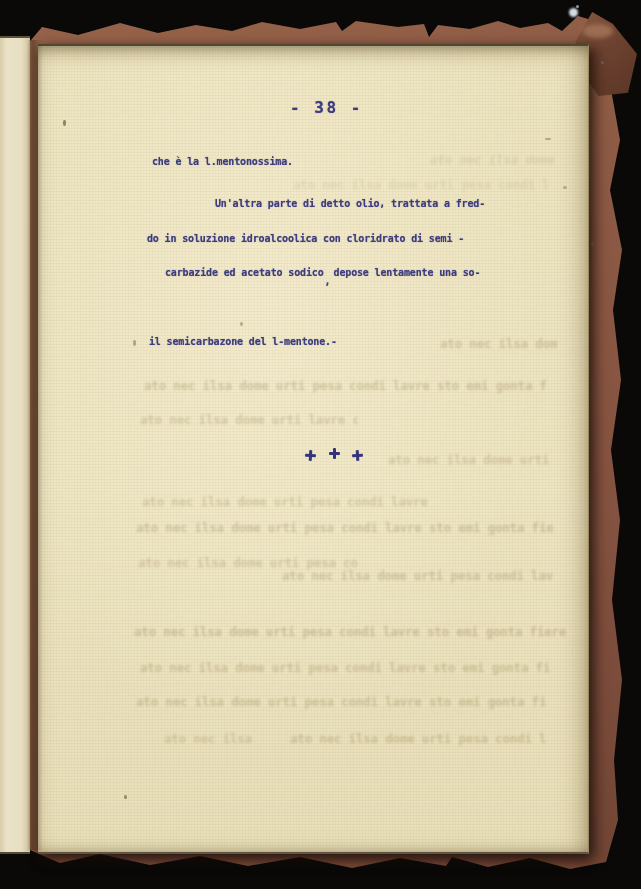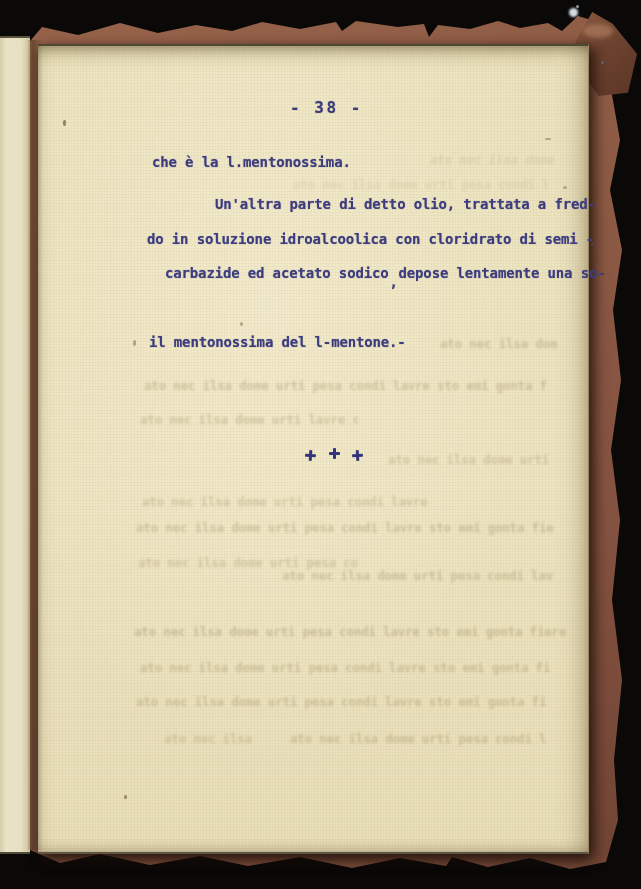--- a/index.html
+++ b/index.html
@@ -46,21 +46,21 @@
       inset 0 -10px 14px -10px rgba(95,75,40,.38),
       6px 4px 12px rgba(24,12,6,.65),
       0 6px 10px rgba(24,12,6,.5);}
   #page .texture{position:absolute;inset:0;
     background-image:
       repeating-linear-gradient(0deg, rgba(120,100,60,.05) 0 1px, rgba(0,0,0,0) 1px 3px),
       repeating-linear-gradient(90deg, rgba(120,100,60,.04) 0 1px, rgba(0,0,0,0) 1px 3px);}
 
   
   .tline,#pageno{position:absolute;z-index:6;color:#3c3c7e;font-weight:700;
-    font-family:"DejaVu Sans Mono",monospace;font-size:14px;line-height:16px;
+    font-family:"DejaVu Sans Mono",monospace;font-size:10px;line-height:16px;
     letter-spacing:-.15px;white-space:pre;text-shadow:0 0 1px rgba(62,62,130,.55);}
   #pageno{left:290px;top:100px;font-size:16px;letter-spacing:2.5px;}
   #l1{left:152px;top:154px;}
   #l2{left:215px;top:196px;}
   #l3{left:147px;top:231px;}
   #l4{left:149px;top:265px;margin-left:16px;}
   #l5{left:149px;top:299px;}
   #l6{left:149px;top:334px;}
   .low-comma{display:inline-block;width:10px;position:relative;top:9px;left:1px;}
 
@@ -100,21 +100,21 @@
     <div class="texture"></div>
   </div>
   <div id="gutter-shadow"></div>
 
   <div id="pageno">- 38 -</div>
 
   <div class="tline" id="l1">che è la l.mentonossima.</div>
   <div class="tline" id="l3">do in soluzione idroalcoolica con cloridrato di semi -</div>
   <div class="tline" id="l2">Un'altra parte di detto olio, trattata a fred-</div>
   <div class="tline" id="l4"><span>carbazide ed acetato sodico</span><span class="low-comma">,</span><span>depose lentamente una so-</span></div>
-  <div class="tline" id="l6">il mentonossima del l-mentone.-</div>
+  <div class="tline" id="l6">il semicarbazone del l-mentone.-</div>
 
   <div id="separator">
     <span class="star s1">
         <i>✚</i>
       </span>
     <span class="star s2">
         <i>✚</i>
       </span>
     <span class="star s3">
         <i>✚</i>

